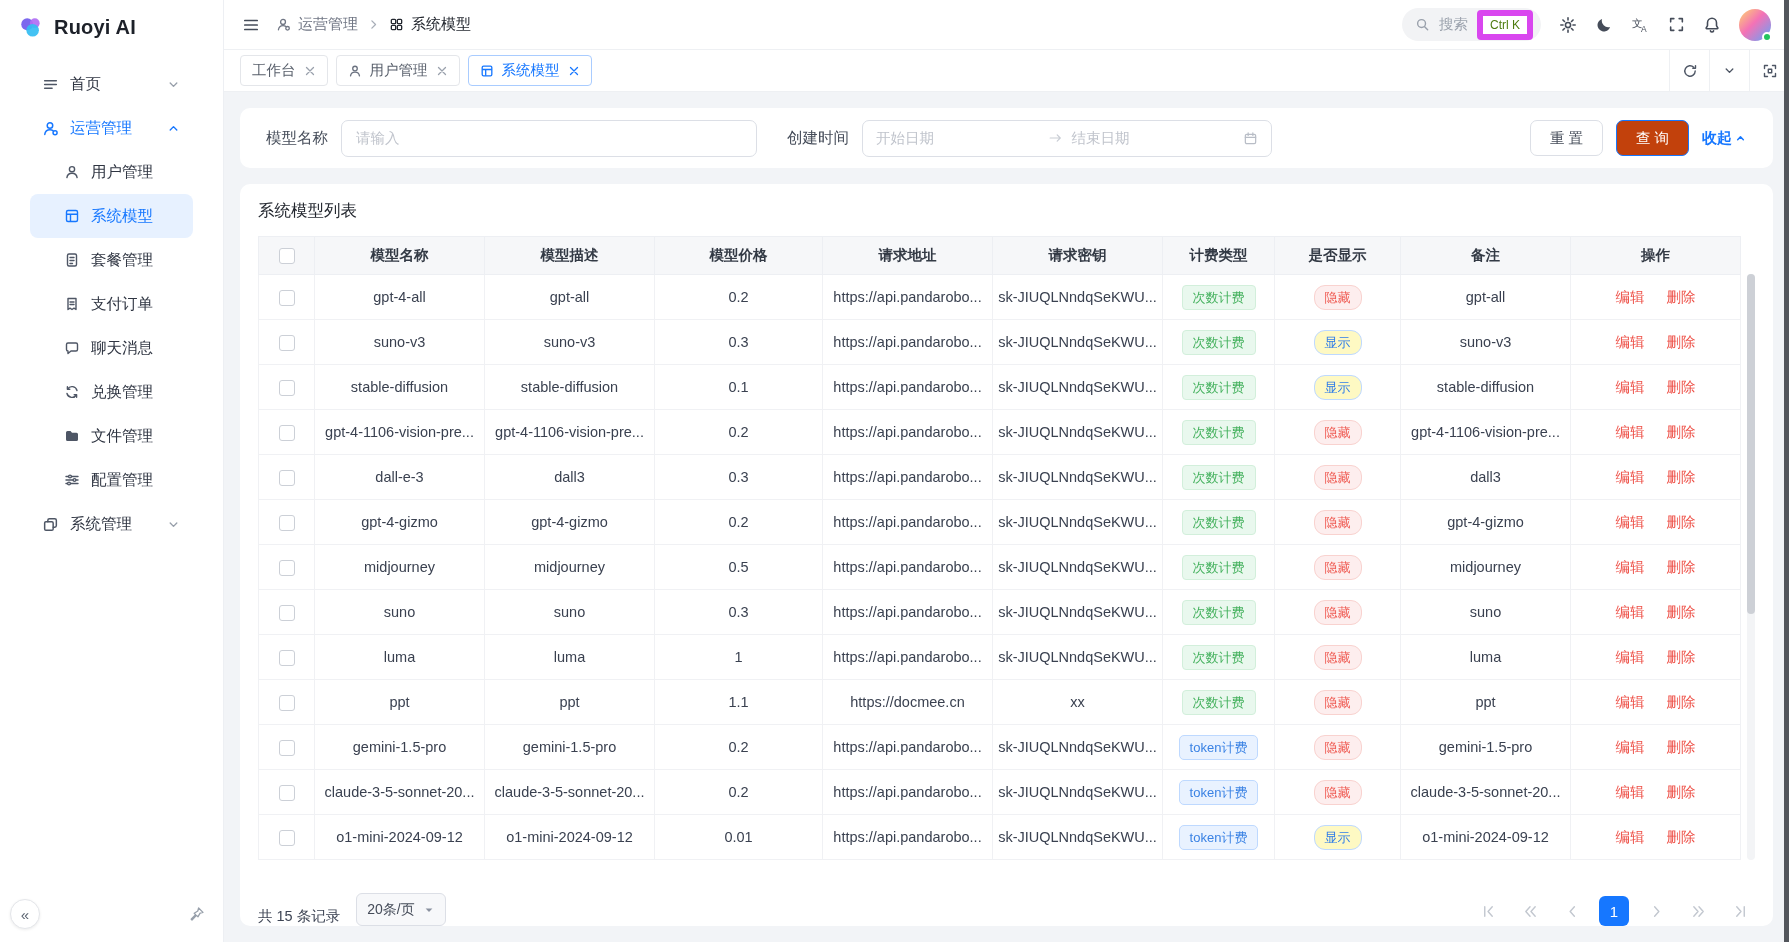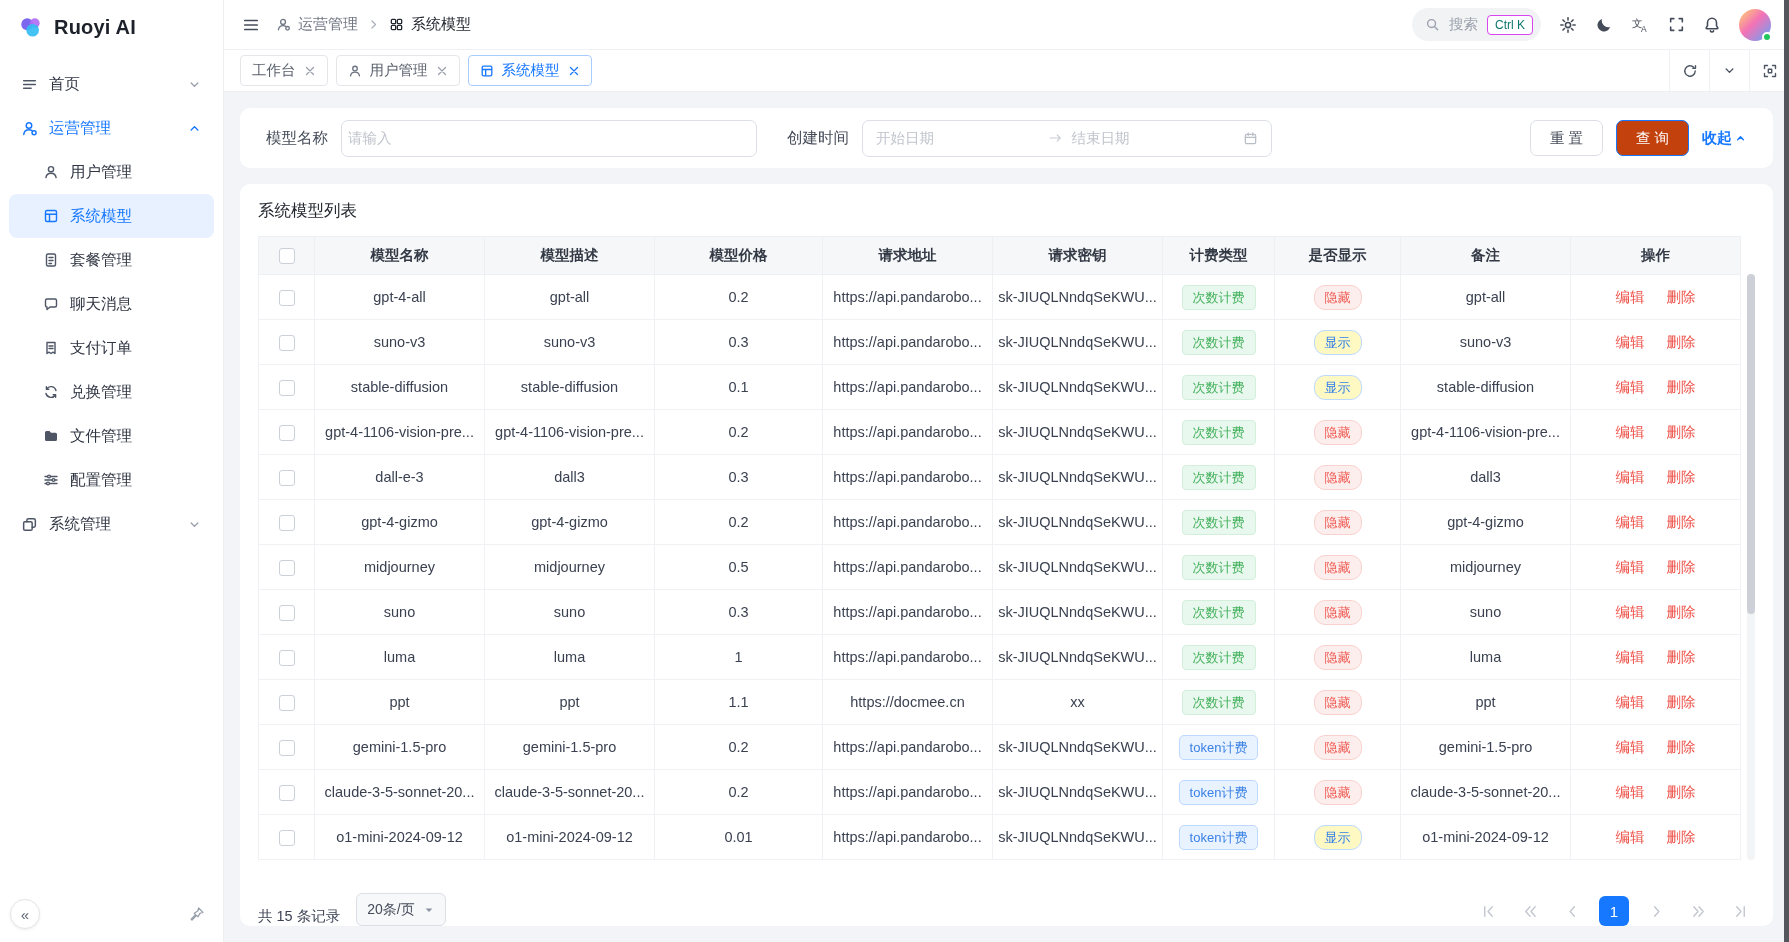--- a/index.html
+++ b/index.html
@@ -6,21 +6,21 @@
   html,body{width:1789px;height:942px}
   body{font-family:"Liberation Sans","DejaVu Sans",sans-serif;background:#f2f4f7;color:#333;overflow:hidden;font-size:15px}
   button{font:inherit;background:none;border:none;cursor:pointer;color:inherit;padding:0}
   svg{display:block}
   .app{display:flex;width:100%;height:100%}
 
   
   .sidebar{width:224px;background:#fff;border-right:1px solid #edeff3;display:flex;flex-direction:column;flex-shrink:0}
   .logo{height:54px;display:flex;align-items:center;gap:10px;padding:0 18px;cursor:pointer}
   .logo-text{font-size:20px;font-weight:700;color:#1d2129;letter-spacing:.2px}
-  .menu{flex:1;padding:8px 9px;overflow:hidden}
+  .menu{flex:1;padding:8px 30px;overflow:hidden}
   .menu-item{display:flex;align-items:center;gap:11px;height:44px;padding:0 12px;border-radius:8px;font-size:15.5px;color:#2f3542;cursor:pointer}
   .mi-icon{color:#4e5665;flex-shrink:0}
   .mi-arrow{margin-left:auto;color:#98a0ab}
   .menu-item.section-open,.menu-item.section-open .mi-icon,.menu-item.section-open .mi-arrow{color:#1677ff}
   .sub .menu-item{padding-left:34px}
   .menu-item.active{background:#e7f1ff;color:#1677ff}
   .menu-item.active .mi-icon{color:#1677ff}
   .sidebar-footer{height:48px;display:flex;align-items:center;padding:0 18px 8px 10px}
   .collapse-btn{width:30px;height:30px;border:1px solid #e4e6ea;border-radius:50%;color:#5b6471;display:flex;align-items:center;justify-content:center;font-size:15px;background:#fff;box-shadow:0 1px 3px rgba(0,0,0,.08)}
   .pin-btn{margin-left:auto;color:#98a0ab}
@@ -28,42 +28,42 @@
   
   .main{flex:1;display:flex;flex-direction:column;min-width:0}
   .topbar{height:50px;background:#fff;border-bottom:1px solid #eef0f3;display:flex;align-items:center;padding:0 18px;gap:16px;flex-shrink:0}
   .icon-plain{color:#454c59;display:flex;align-items:center;justify-content:center}
   .breadcrumb{display:flex;align-items:center;gap:9px;font-size:15px}
   .crumb{display:flex;align-items:center;gap:7px;color:#707684;cursor:pointer}
   .crumb.current{color:#23272f}
   .crumb-sep{color:#a8aeb8}
   .topbar-right{margin-left:auto;display:flex;align-items:center;gap:18px}
   .search-pill{display:flex;align-items:center;gap:9px;background:#f2f3f5;border-radius:17px;height:33px;padding:0 8px 0 13px;color:#9aa1ac;font-size:14.5px;cursor:pointer}
-  .kbd{background:#fff;border:1px solid #d946ef;border-radius:4px;font-size:12px;padding:2px 7px;color:#0f766e}
+  .kbd{background:#fff;border:6px solid #d946ef;border-radius:4px;font-size:12px;padding:2px 7px;color:#4d7c0f}
   .avatar{width:32px;height:32px;border-radius:50%;background:linear-gradient(135deg,#ffd76e,#f472b6 45%,#60a5fa);position:relative;cursor:pointer}
   .online-dot{position:absolute;right:-1px;bottom:-1px;width:10px;height:10px;border-radius:50%;background:#22c55e;border:2px solid #fff}
 
   
   .tabbar{height:42px;background:#fff;border-bottom:1px solid #eef0f3;display:flex;align-items:center;padding-left:16px;flex-shrink:0}
   .tabs{display:flex;gap:8px;align-items:flex-end;flex:1}
   .tab{display:flex;align-items:center;gap:8px;height:31px;padding:0 11px;border:1px solid #e4e6ea;border-radius:4px;font-size:14.5px;color:#585f6b;background:#fff;cursor:pointer}
   .tab .tab-close{color:#9aa1ac}
   .tab.active{color:#1677ff;border-color:#a9ccff}
   .tab.active .tab-close,.tab.active .tab-icon{color:#1677ff}
   .tab-icon{color:#6b7280}
   .tab-controls{display:flex;height:100%}
   .tab-ctrl{width:40px;height:100%;display:flex;align-items:center;justify-content:center;border-left:1px solid #eef0f3;color:#4e5665}
 
   
   .content{flex:1;min-height:0;display:flex;flex-direction:column;padding:16px}
   .card{background:#fff;border-radius:10px}
   .filter-card{display:flex;align-items:center;gap:30px;padding:0 26px;height:60px;margin-bottom:16px;flex-shrink:0}
   .f-item{display:flex;align-items:center;gap:13px}
   .f-item label{font-size:15.5px;color:#454c59;white-space:nowrap}
-  .f-input{width:416px;height:37px;border:1px solid #dcdfe6;border-radius:7px;padding:0 6px;font-size:14.5px;color:#333;outline:none;background:#fff}
+  .f-input{width:416px;height:37px;border:1px solid #dcdfe6;border-radius:7px;padding:0 14px;font-size:14.5px;color:#333;outline:none;background:#fff}
   .f-input::placeholder{color:#c0c4cc}
   .date-range{width:410px;height:37px;border:1px solid #dcdfe6;border-radius:7px;display:flex;align-items:center;padding:0 13px;gap:10px;color:#c0c4cc;font-size:14.5px;cursor:pointer;background:#fff}
   .date-range .ph{flex:1;text-align:left}
   .date-range .cal{color:#b8bdc6}
   .f-actions{margin-left:auto;display:flex;align-items:center;gap:13px}
   .btn{height:36px;padding:0 19px;border-radius:7px;border:1px solid #dcdfe6;background:#fff;font-size:14.5px;color:#454c59;display:flex;align-items:center;justify-content:center}
   .btn.primary{background:#c2410c;border-color:#1677ff;color:#fff}
   .btn.disabled{color:#c3c7cf;border-color:#ecedf0;cursor:not-allowed}
   .collapse-link{color:#1677ff;font-size:15px;font-weight:600;display:flex;align-items:center;gap:2px;cursor:pointer}
 
@@ -152,31 +152,31 @@
           <span>系统模型</span>
         </div>
         <div class="menu-item">
           <svg class="mi-icon" width="16" height="16" viewBox="0 0 16 16" fill="none" stroke="currentColor" stroke-width="1.4" stroke-linecap="round" stroke-linejoin="round">
               <rect x="3.5" y="2" width="9" height="12" rx="1.5"></rect>
               <path d="M6 5.5h4M6 8.5h4M6 11.5h2.5"></path>
             </svg>
           <span>套餐管理</span>
         </div>
         <div class="menu-item">
-          <svg class="mi-icon" width="16" height="16" viewBox="0 0 16 16" fill="none" stroke="currentColor" stroke-width="1.4" stroke-linejoin="round">
-              <path d="M13.5 9.5A1.5 1.5 0 0 1 12 11H7l-3 2.5V11H4a1.5 1.5 0 0 1-1.5-1.5v-5A1.5 1.5 0 0 1 4 3h8a1.5 1.5 0 0 1 1.5 1.5z"></path>
-            </svg>
-          <span>聊天消息</span>
-        </div>
-        <div class="menu-item">
           <svg class="mi-icon" width="16" height="16" viewBox="0 0 16 16" fill="none" stroke="currentColor" stroke-width="1.4" stroke-linecap="round" stroke-linejoin="round">
               <path d="M4 2.5h8v11l-2-1.3-2 1.3-2-1.3-2 1.3z"></path>
               <path d="M6 6h4M6 8.5h4"></path>
             </svg>
           <span>支付订单</span>
+        </div>
+        <div class="menu-item">
+          <svg class="mi-icon" width="16" height="16" viewBox="0 0 16 16" fill="none" stroke="currentColor" stroke-width="1.4" stroke-linejoin="round">
+              <path d="M13.5 9.5A1.5 1.5 0 0 1 12 11H7l-3 2.5V11H4a1.5 1.5 0 0 1-1.5-1.5v-5A1.5 1.5 0 0 1 4 3h8a1.5 1.5 0 0 1 1.5 1.5z"></path>
+            </svg>
+          <span>聊天消息</span>
         </div>
         <div class="menu-item">
           <svg class="mi-icon" width="16" height="16" viewBox="0 0 16 16" fill="none" stroke="currentColor" stroke-width="1.4" stroke-linecap="round" stroke-linejoin="round">
               <path d="M13 6.5A5.2 5.2 0 0 0 3.6 5"></path>
               <path d="M3.4 2.8v2.4h2.4"></path>
               <path d="M3 9.5a5.2 5.2 0 0 0 9.4 1.5"></path>
               <path d="M12.6 13.2v-2.4h-2.4"></path>
             </svg>
           <span>兑换管理</span>
         </div>

